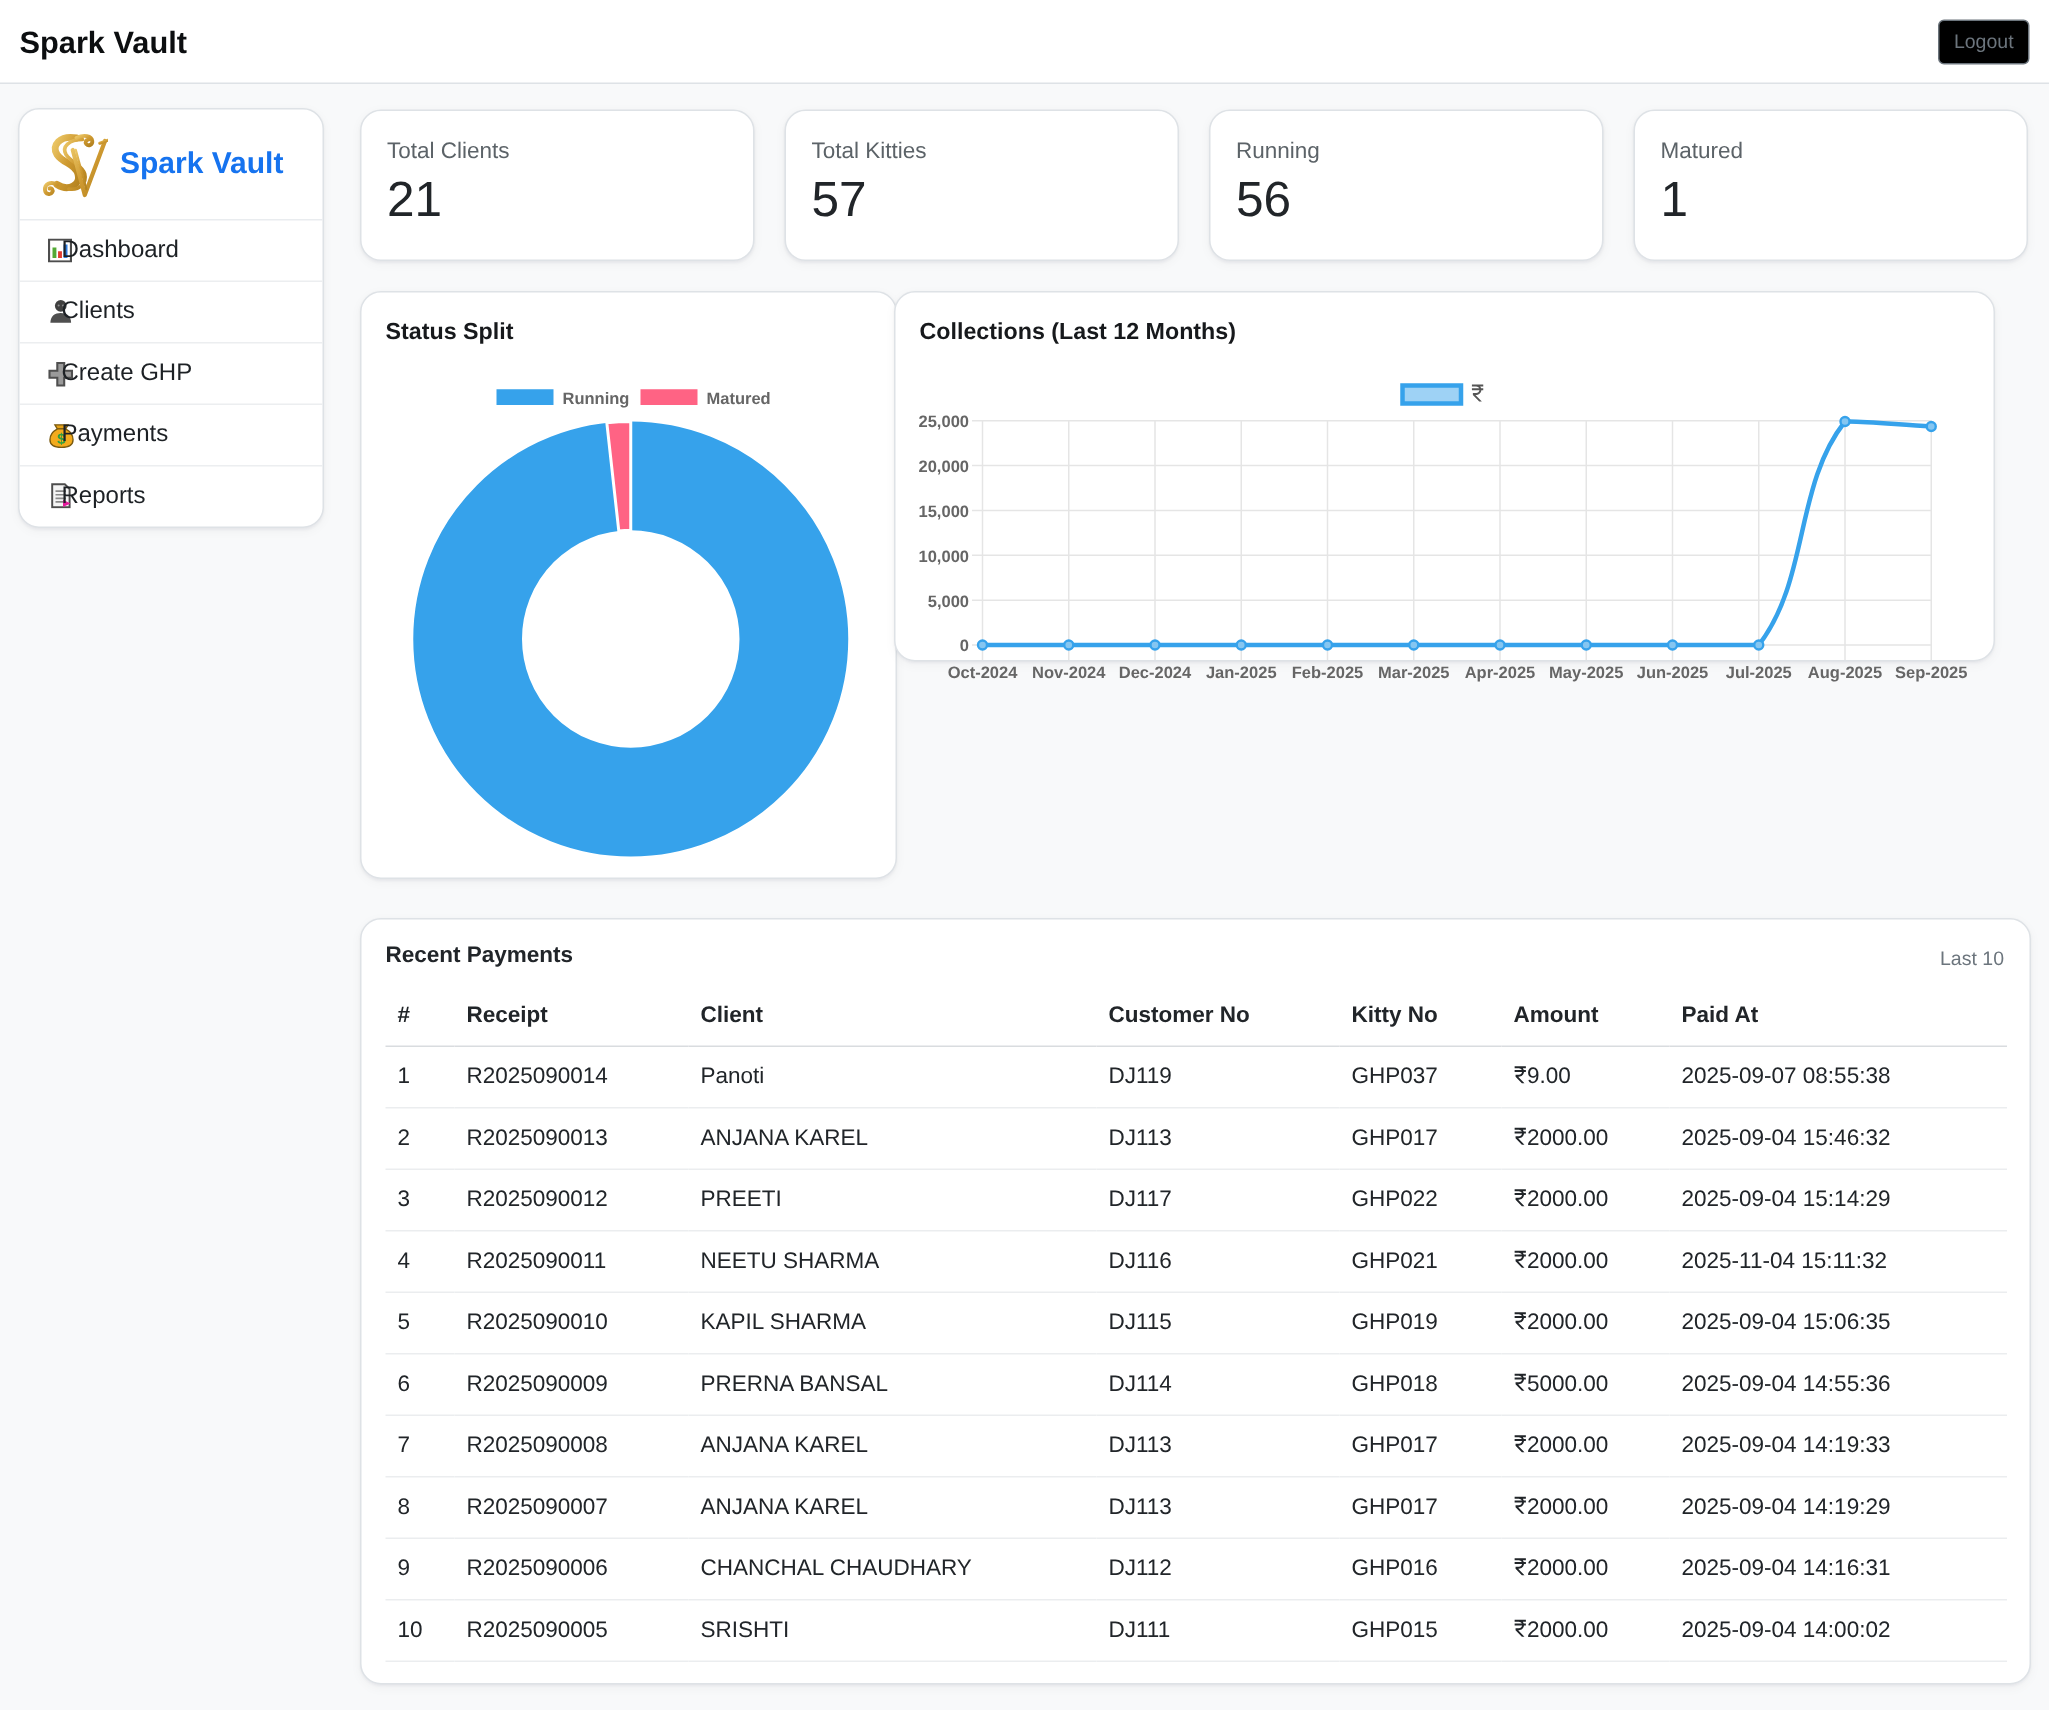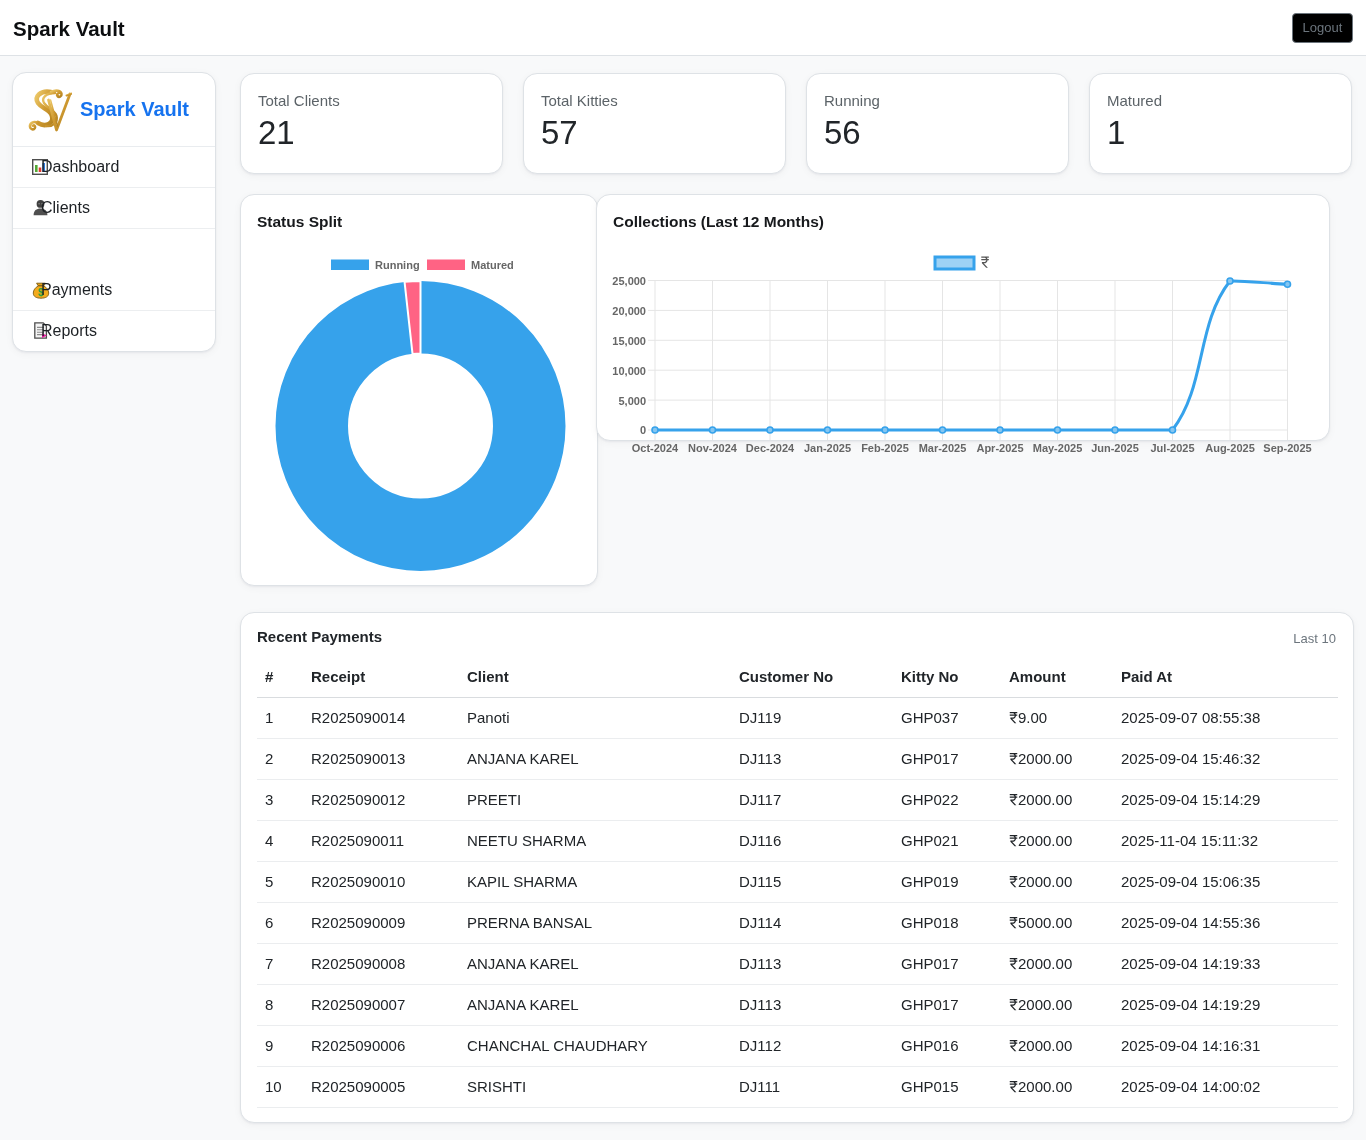--- a/index.html
+++ b/index.html
@@ -76,20 +76,26 @@
     <div class="lbl">Dashboard</div>
   </div>
   <div class="nav-item" style="top:115px;text-align:right;">
     <svg class="ico" width="17" height="17" viewBox="0 0 17 17" style="top:11px;">
       <circle cx="8.5" cy="4.9" r="3.9" fill="#404040"></circle>
       <circle cx="7.1" cy="4.7" r="0.7" fill="#8d8d8d"></circle>
       <circle cx="10" cy="4.7" r="0.7" fill="#8d8d8d"></circle>
       <path d="M1.6 16.2 C1.6 11.6 4.6 9.6 8.5 9.6 C12.4 9.6 15.4 11.6 15.4 16.2 Z" fill="#4f4f4f"></path>
     </svg>
     <div class="lbl">Clients</div>
+  </div>
+  <div class="nav-item" style="top:156px;">
+    <svg class="ico" width="17" height="17" viewBox="0 0 17 17" style="top:12px;">
+      <path d="M6.2 1h4.6v5.2H16v4.6h-5.2V16H6.2v-5.2H1V6.2h5.2z" fill="#9a9a9a" stroke="#4f4f4f" stroke-width="1.4"></path>
+    </svg>
+    <div class="lbl">Create GHP</div>
   </div>
   <div class="nav-item" style="top:197px;">
     <svg class="ico" width="18" height="17" viewBox="0 0 18 17" style="top:12px;">
       <path d="M6.1 3.7 L11.9 3.7 L13.4 1.2 L4.6 1.2 Z" fill="#e6a117" stroke="#7a5a10" stroke-width="0.9"></path>
       <path d="M6.3 3.9 C3 5.7 1.3 8.3 1.3 11.1 C1.3 14.6 4.4 16.2 9 16.2 C13.6 16.2 16.7 14.6 16.7 11.1 C16.7 8.3 15 5.7 11.7 3.9 Z" fill="#f3ab1d" stroke="#7a5a10" stroke-width="0.9"></path>
       <text x="9" y="13.8" font-size="10" font-weight="bold" fill="#2e9e3f" text-anchor="middle" font-family="'Liberation Sans',sans-serif">$</text>
     </svg>
     <div class="lbl">Payments</div>
   </div>
   <div class="nav-item" style="top:238px; border-bottom:none;">

